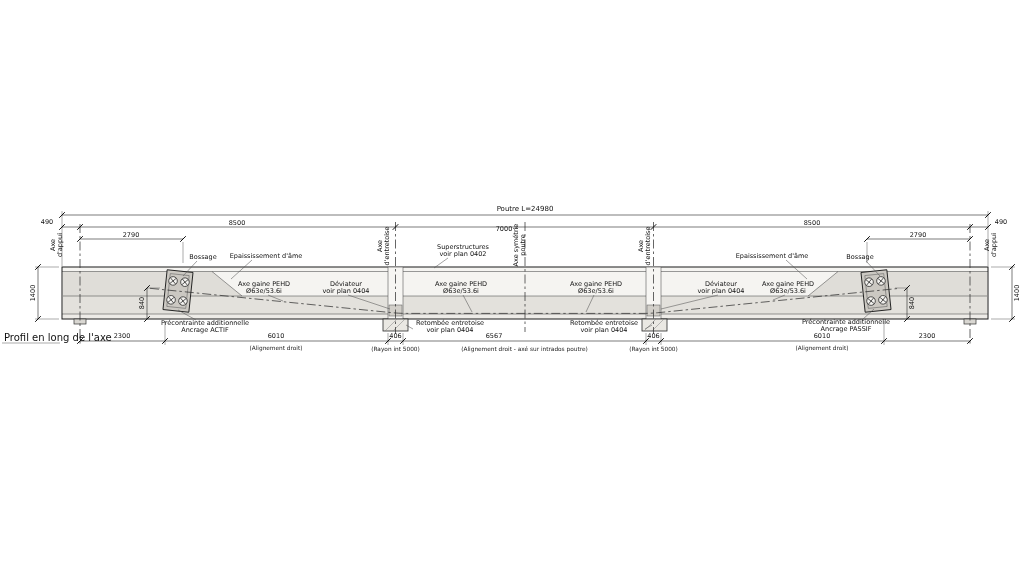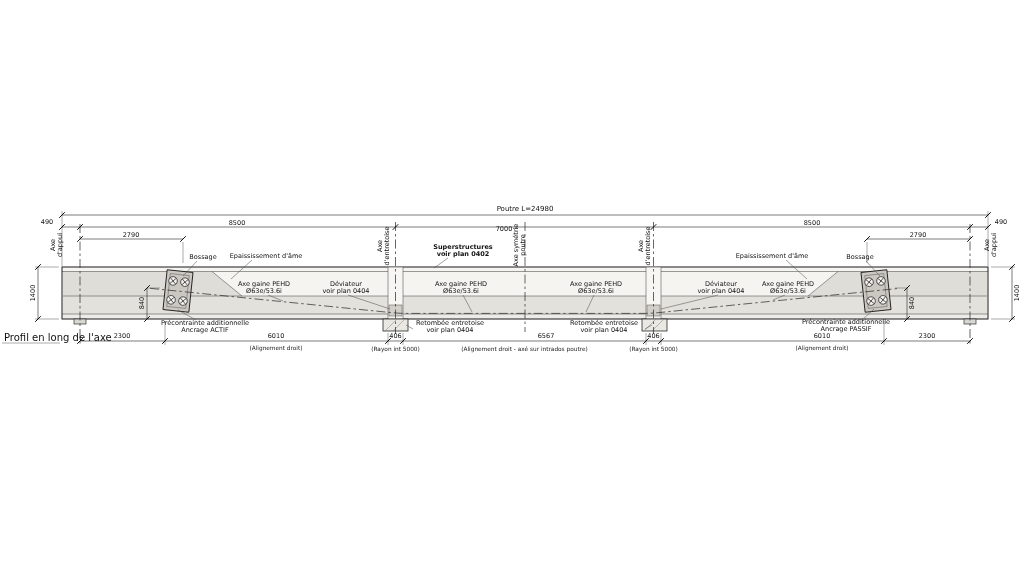--- a/index.html
+++ b/index.html
@@ -210,21 +210,21 @@
 d'appui</div>
 <div class="lbl rot" style="left:384px;top:246px;">Axe
 d'entretoise</div>
 <div class="lbl rot" style="left:520px;top:245px;">Axe symétrie
 poutre</div>
 <div class="lbl rot" style="left:645px;top:246px;">Axe
 d'entretoise</div>
 <div class="lbl rot" style="left:991px;top:245px;">Axe
 d'appui</div>
 
-<div class="lbl" style="left:463px;top:251px;font-weight:bold;">Superstructures
+<div class="lbl" style="left:463px;top:251px;">Superstructures
 voir plan 0402</div>
 <div class="lbl" style="left:203px;top:257px;">Bossage</div>
 <div class="lbl" style="left:860px;top:257px;">Bossage</div>
 <div class="lbl" style="left:266px;top:256px;">Epaississement d'âme</div>
 <div class="lbl" style="left:772px;top:256px;">Epaississement d'âme</div>
 
 <div class="lbl" style="left:264px;top:288px;">Axe gaine PEHD
 Ø63e/53.6i</div>
 <div class="lbl" style="left:461px;top:288px;">Axe gaine PEHD
 Ø63e/53.6i</div>
@@ -251,21 +251,21 @@
 <div class="lbl rot" style="left:33px;top:293px;">1400</div>
 <div class="lbl rot" style="left:1017px;top:293px;">1400</div>
 <div class="lbl rot" style="left:142px;top:303px;">840</div>
 <div class="lbl rot" style="left:912px;top:303px;">840</div>
 
 <div class="lbl" style="left:122px;top:336px;">2300</div>
 <div class="lbl" style="left:276px;top:336px;">6010</div>
 <div class="lbl note" style="left:276px;top:348px;">(Alignement droit)</div>
 <div class="lbl" style="left:395.5px;top:336px;">406</div>
 <div class="lbl note" style="left:395.5px;top:348.5px;">(Rayon int 5000)</div>
-<div class="lbl" style="left:546px;top:336px;">6567</div>
+<div class="lbl" style="left:494px;top:336px;">6567</div>
 <div class="lbl note" style="left:524.5px;top:348.5px;">(Alignement droit - axé sur intrados poutre)</div>
 <div class="lbl" style="left:653.5px;top:336px;">406</div>
 <div class="lbl note" style="left:653.5px;top:348.5px;">(Rayon int 5000)</div>
 <div class="lbl" style="left:822px;top:336px;">6010</div>
 <div class="lbl note" style="left:822px;top:348px;">(Alignement droit)</div>
 <div class="lbl" style="left:927px;top:336px;">2300</div>
 
 <div class="title-lbl" style="left:4px;top:337px;">Profil en long de l'axe</div>
 
 </div>

